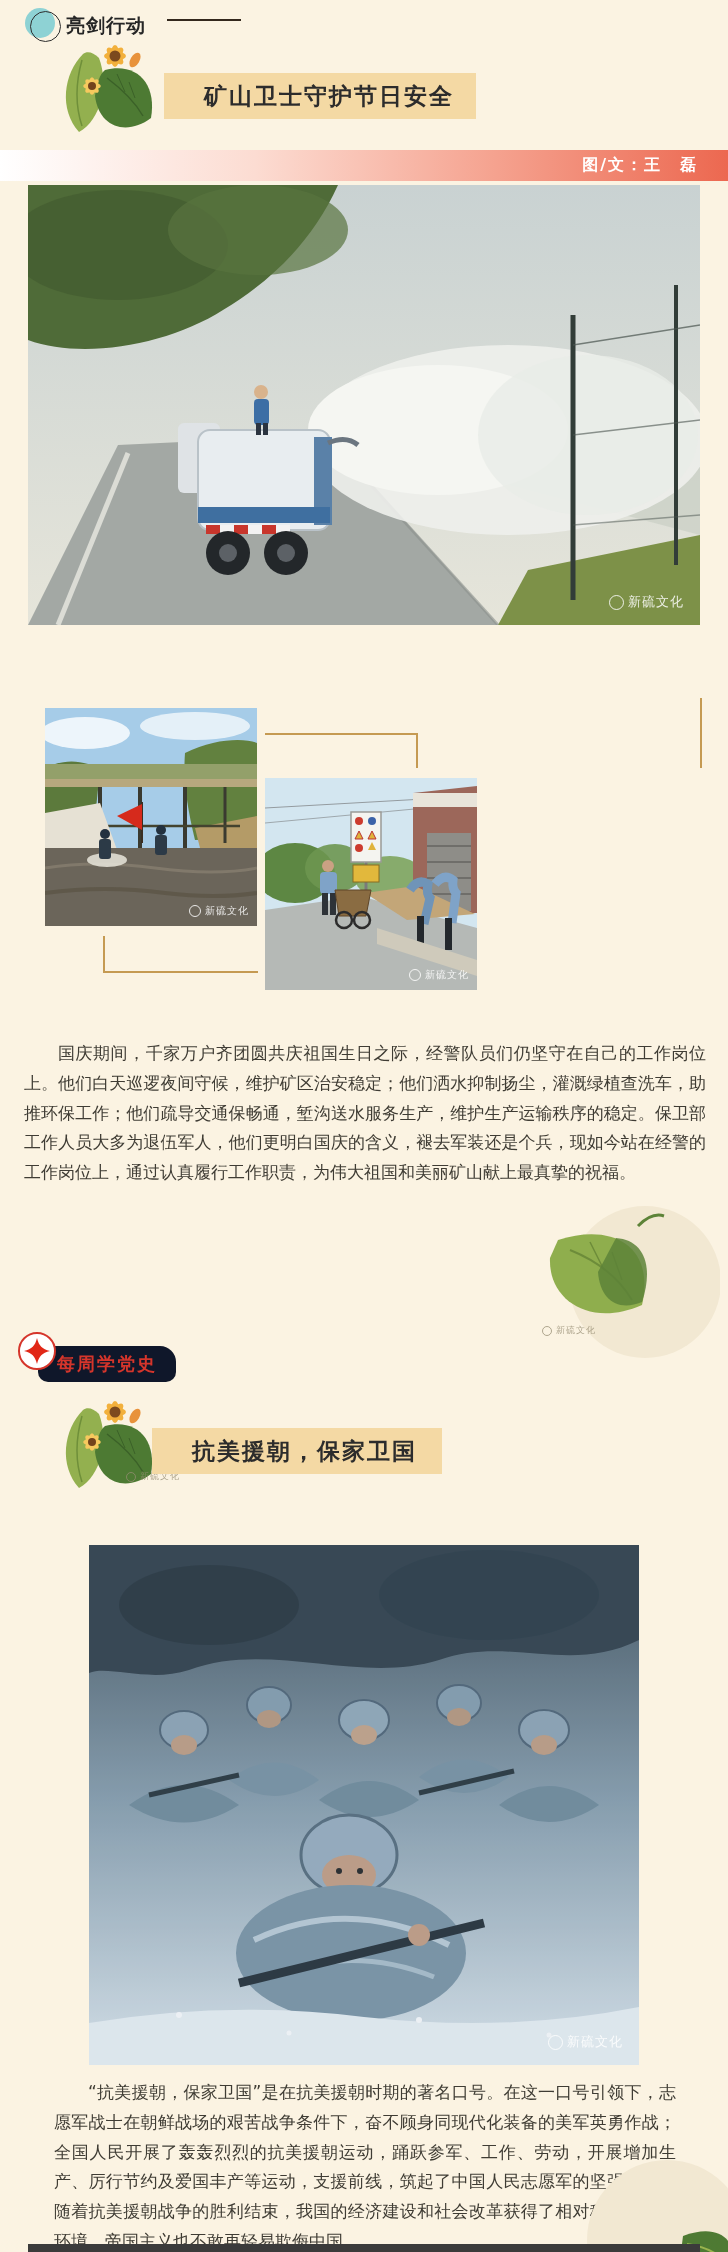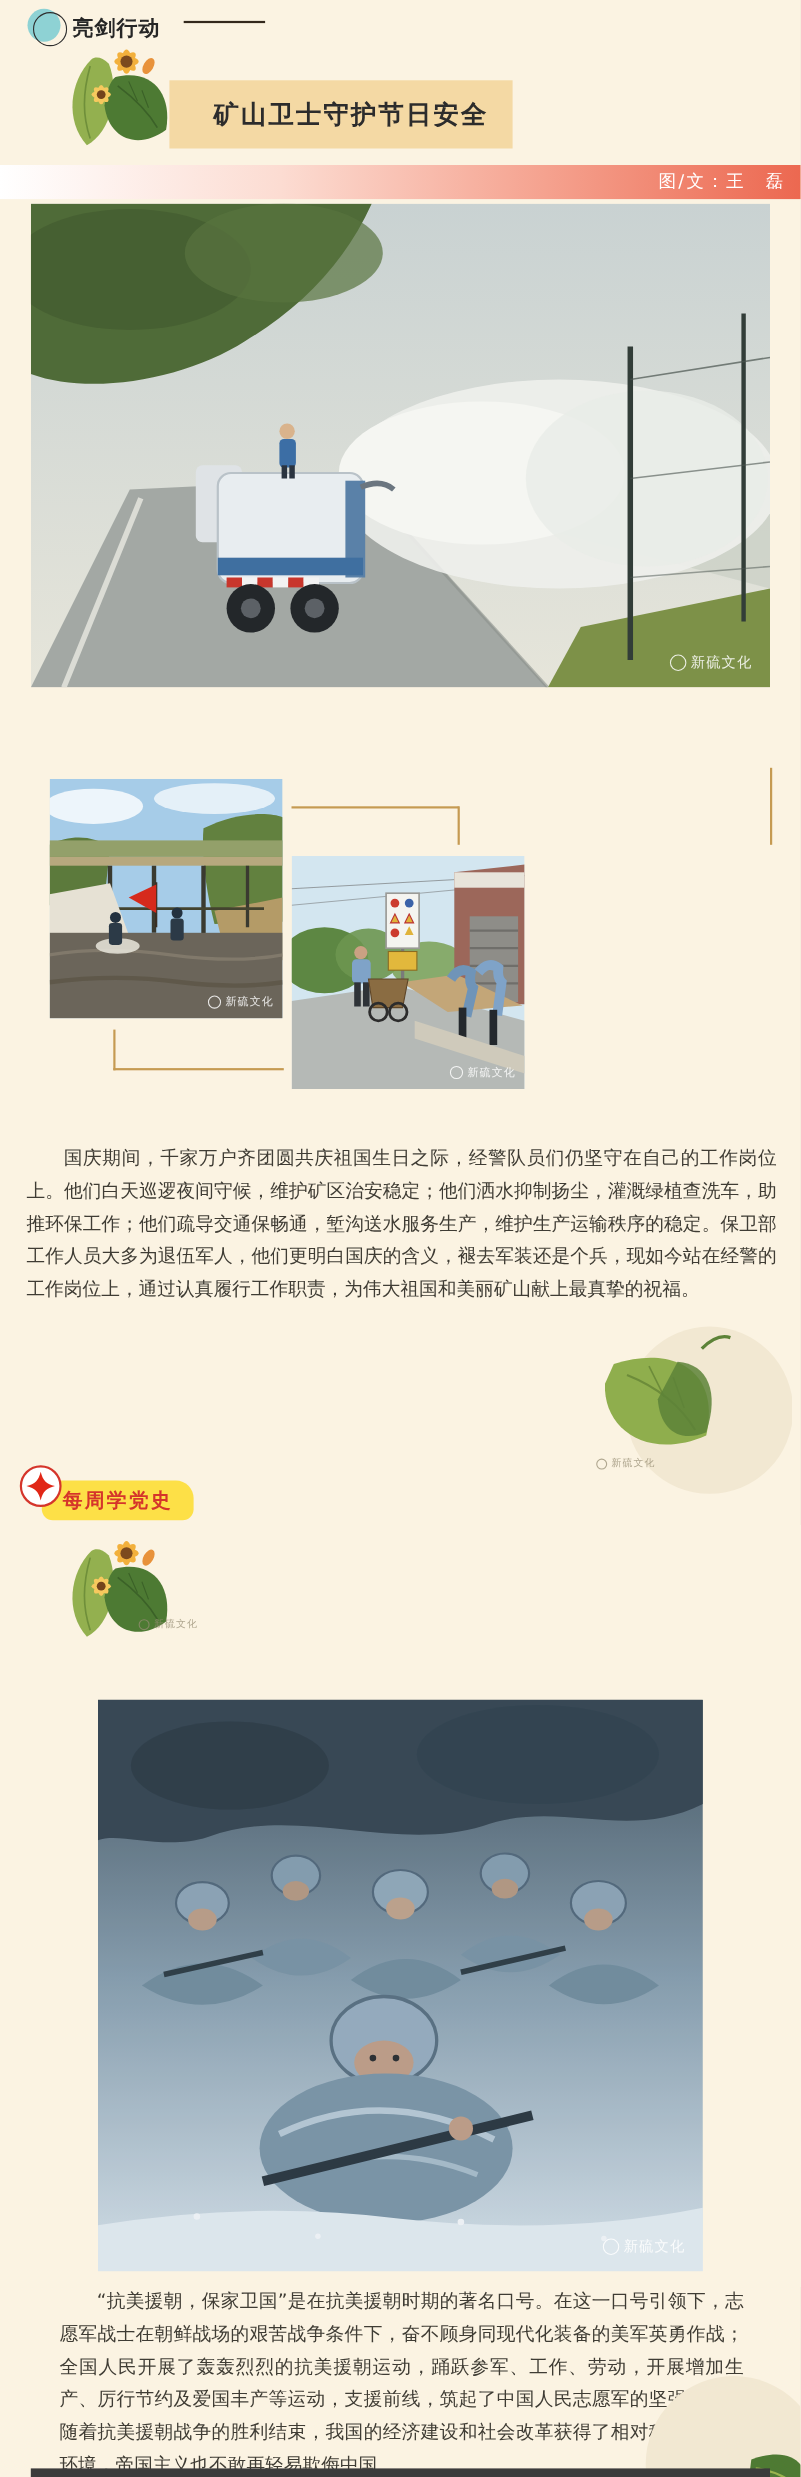--- a/index.html
+++ b/index.html
@@ -4,31 +4,31 @@
 <style>
   html,body{margin:0;padding:0;}
   body{background:#e9e2d2;font-family:"DejaVu Sans","Liberation Sans",sans-serif;}
   #page{position:relative;width:728px;height:2252px;margin:0 auto;background:#fbf3e2;overflow:hidden;}
   .abs{position:absolute;}
   .action-label{font-size:19px;font-weight:bold;color:#262626;letter-spacing:1px;text-align:center;}
   .title-box{background:#f4d9a4;display:flex;align-items:center;}
   .title-text{font-size:23px;font-weight:bold;color:#2c2c2c;letter-spacing:2px;padding-left:40px;white-space:nowrap;}
   .credit-bar{width:728px;height:31px;background:linear-gradient(90deg,#ffffff 0%,#fcdcd2 35%,#f5a28f 68%,#ec6850 100%);
               display:flex;align-items:center;justify-content:flex-end;}
-  .credit-text{color:#ffffff;font-size:16px;font-weight:normal;letter-spacing:2px;padding-right:14px;}
+  .credit-text{color:#ffffff;font-size:16px;font-weight:bold;letter-spacing:2px;padding-right:30px;}
   .para{font-size:17px;line-height:1.75;color:#3f3c34;text-align:justify;}
   .para p{margin:0;text-indent:2em;}
   .photo{overflow:hidden;}
   .photo svg{display:block;}
   .wm{position:absolute;display:flex;align-items:center;gap:4px;color:rgba(255,255,255,.85);font-size:13px;letter-spacing:1px;}
   .wm .ring{width:13px;height:13px;border:1.5px solid rgba(255,255,255,.85);border-radius:50%;display:inline-block;}
   .wm-gray{color:rgba(150,140,115,.75);font-size:9px;}
   .wm-gray .ring{width:8px;height:8px;border-color:rgba(150,140,115,.75);}
   .deco-line{background:#c59a52;}
-  .badge-box{background:#fde047;border-radius:10px 16px 10px 10px;display:flex;align-items:center;justify-content:center;}
+  .badge-box{background:#0f172a;border-radius:10px 16px 10px 10px;display:flex;align-items:center;justify-content:center;}
   .badge-label{color:#d5352b;font-size:18px;font-weight:bold;letter-spacing:2px;}
 </style>
 </head>
 <body>
 
 <div id="page">
 
   <div class="abs" style="left:25px;top:8px;width:30px;height:30px;border-radius:50%;background:#8ed2d4;"></div>
   <div class="abs" style="left:30px;top:11px;width:29px;height:29px;border-radius:50%;border:1.5px solid #2e2e2e;"></div>
   <div class="abs action-label" style="left:66px;top:13px;">亮剑行动</div>
@@ -52,21 +52,21 @@
         <ellipse rx="4.5" ry="11" fill="#f6c95e"></ellipse>
           <ellipse rx="4.5" ry="11" fill="#f6c95e" transform="rotate(45)"></ellipse>
         <ellipse rx="4.5" ry="11" fill="#f6c95e" transform="rotate(90)"></ellipse>
           <ellipse rx="4.5" ry="11" fill="#f6c95e" transform="rotate(135)"></ellipse>
         <circle r="5" fill="#73431c"></circle>
       </g>
       <ellipse cx="80" cy="20" rx="4.5" ry="8" fill="#e8923b" transform="rotate(30 80 20)"></ellipse>
     </svg>
   </div>
 
-  <div class="abs title-box" style="left:154px;top:73px;width:312px;height:62px;">
+  <div class="abs title-box" style="left:164px;top:73px;width:312px;height:46px;">
     <span class="title-text">矿山卫士守护节日安全</span>
   </div>
 
   <div class="abs credit-bar" style="left:0;top:150px;">
     <span class="credit-text">图/文：王　磊</span>
   </div>
 
   <figure class="abs photo" style="left:28px;top:185px;width:672px;height:440px;margin:0;">
     <svg viewBox="0 0 672 440" width="672" height="440" aria-hidden="true">
       <defs>
@@ -253,20 +253,23 @@
         <circle r="5" fill="#73431c"></circle>
       </g>
       <ellipse cx="80" cy="20" rx="4.5" ry="8" fill="#e8923b" transform="rotate(30 80 20)"></ellipse>
     </svg>
   </div>
   <span class="wm wm-gray abs" style="left:126px;top:1470px;">
     <span class="ring"></span>
     <span>新硫文化</span>
   </span>
 
+  <div class="abs title-box" style="left:152px;top:1428px;width:290px;height:46px;">
+    <span class="title-text">抗美援朝，保家卫国</span>
+  </div>
 
 
   <figure class="abs photo" style="left:89px;top:1545px;width:550px;height:520px;margin:0;">
     <svg viewBox="0 0 550 520" width="550" height="520" aria-hidden="true">
       <defs>
         <linearGradient id="war" x1="0" y1="0" x2="0" y2="1">
           <stop offset="0" stop-color="#46555f"></stop>
             <stop offset=".5" stop-color="#8fa4b2"></stop>
             <stop offset="1" stop-color="#e2ebf0"></stop>
         </linearGradient>

